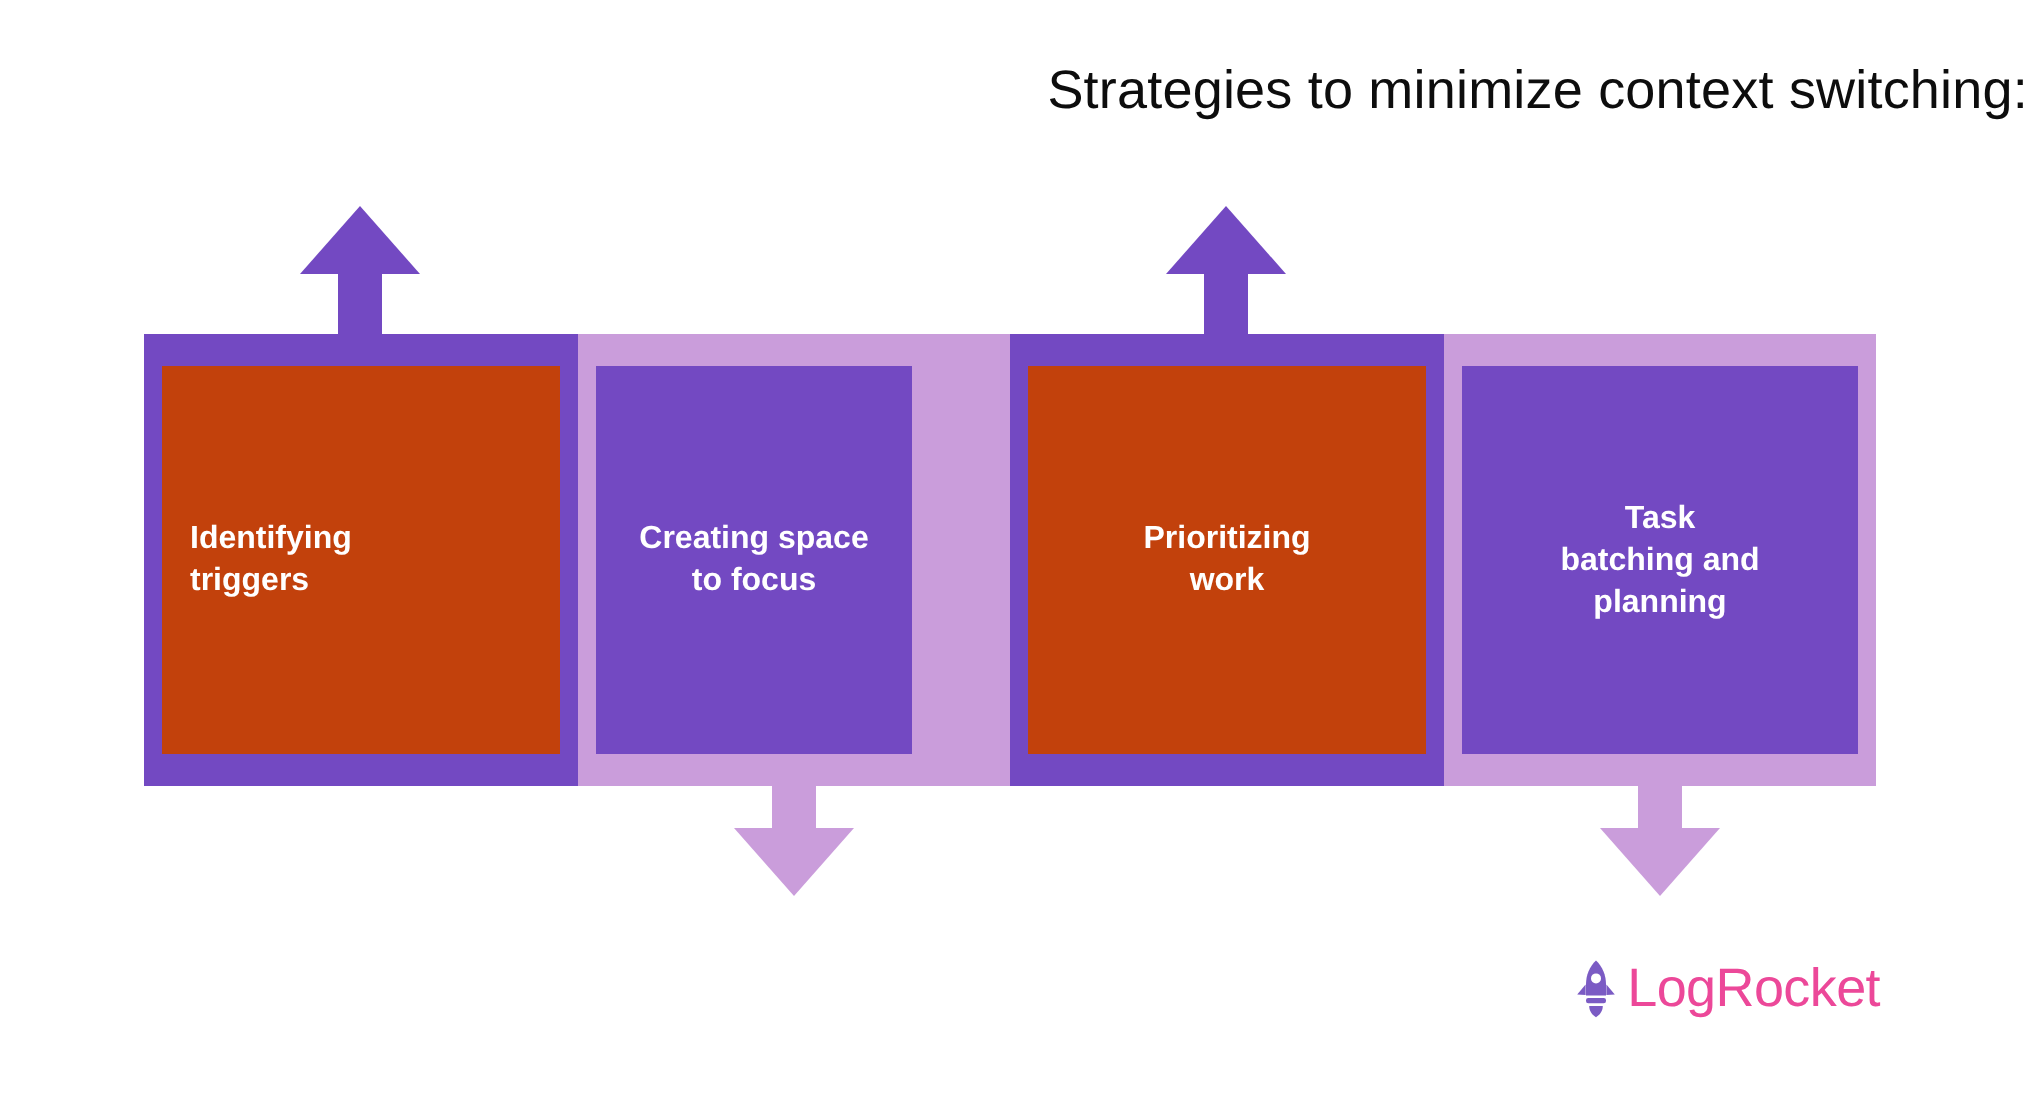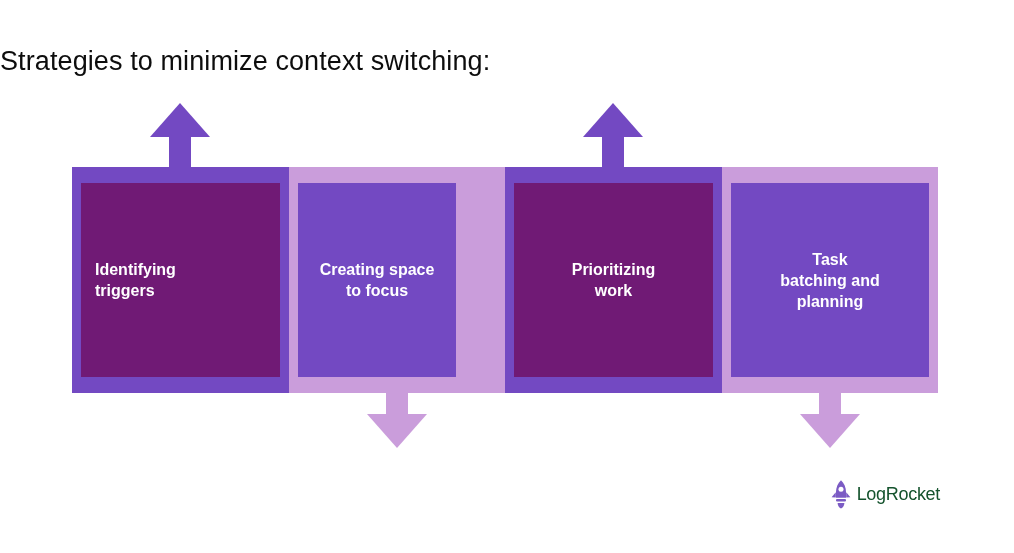--- a/index.html
+++ b/index.html
@@ -19,23 +19,23 @@
     position: absolute;
     left: 0; top: 0;
     width: 1014px;
     height: 553px;
   }
 
   
   #title {
     position: absolute;
     left: 0;
-    top: 44px;
+    top: 28px;
     width: 1014px;
-    text-align: left;
+    text-align: right;
     font-size: 27px;
     font-weight: 400;
     color: #0d0d0d;
     letter-spacing: 0.1px;
     line-height: 34px;
   }
 
   
   #band {
     position: absolute;
@@ -58,21 +58,21 @@
     position: absolute;
     top: 7px;
     height: 212px;
     box-sizing: border-box;
     display: flex;
     flex-direction: column;
     justify-content: center;
   }
   .step-box.style-a {            
     border: 9px solid #7349c2;
-    background: #701a75;
+    background: #c2410c;
   }
   .step-box.style-b {            
     border: 9px solid #ca9ddb;
     background: #7349c2;
   }
 
   .step-label {
     color: #ffffff;
     font-size: 16px;
     font-weight: 700;
@@ -121,23 +121,23 @@
   #logo {
     position: absolute;
     right: 74px;
     bottom: 44px;
     display: flex;
     align-items: center;
     gap: 3px;
   }
   #logo-icon { display: block; }
   #logo-text {
-    font-size: 18px;
+    font-size: 27px;
     font-weight: 400;
-    color: #14532d;
+    color: #ec4899;
     letter-spacing: -0.3px;
     line-height: 27px;
   }
 </style>
 </head>
 <body>
 
 <div id="infographic">
 
   <div id="title">Strategies to minimize context switching:</div>

